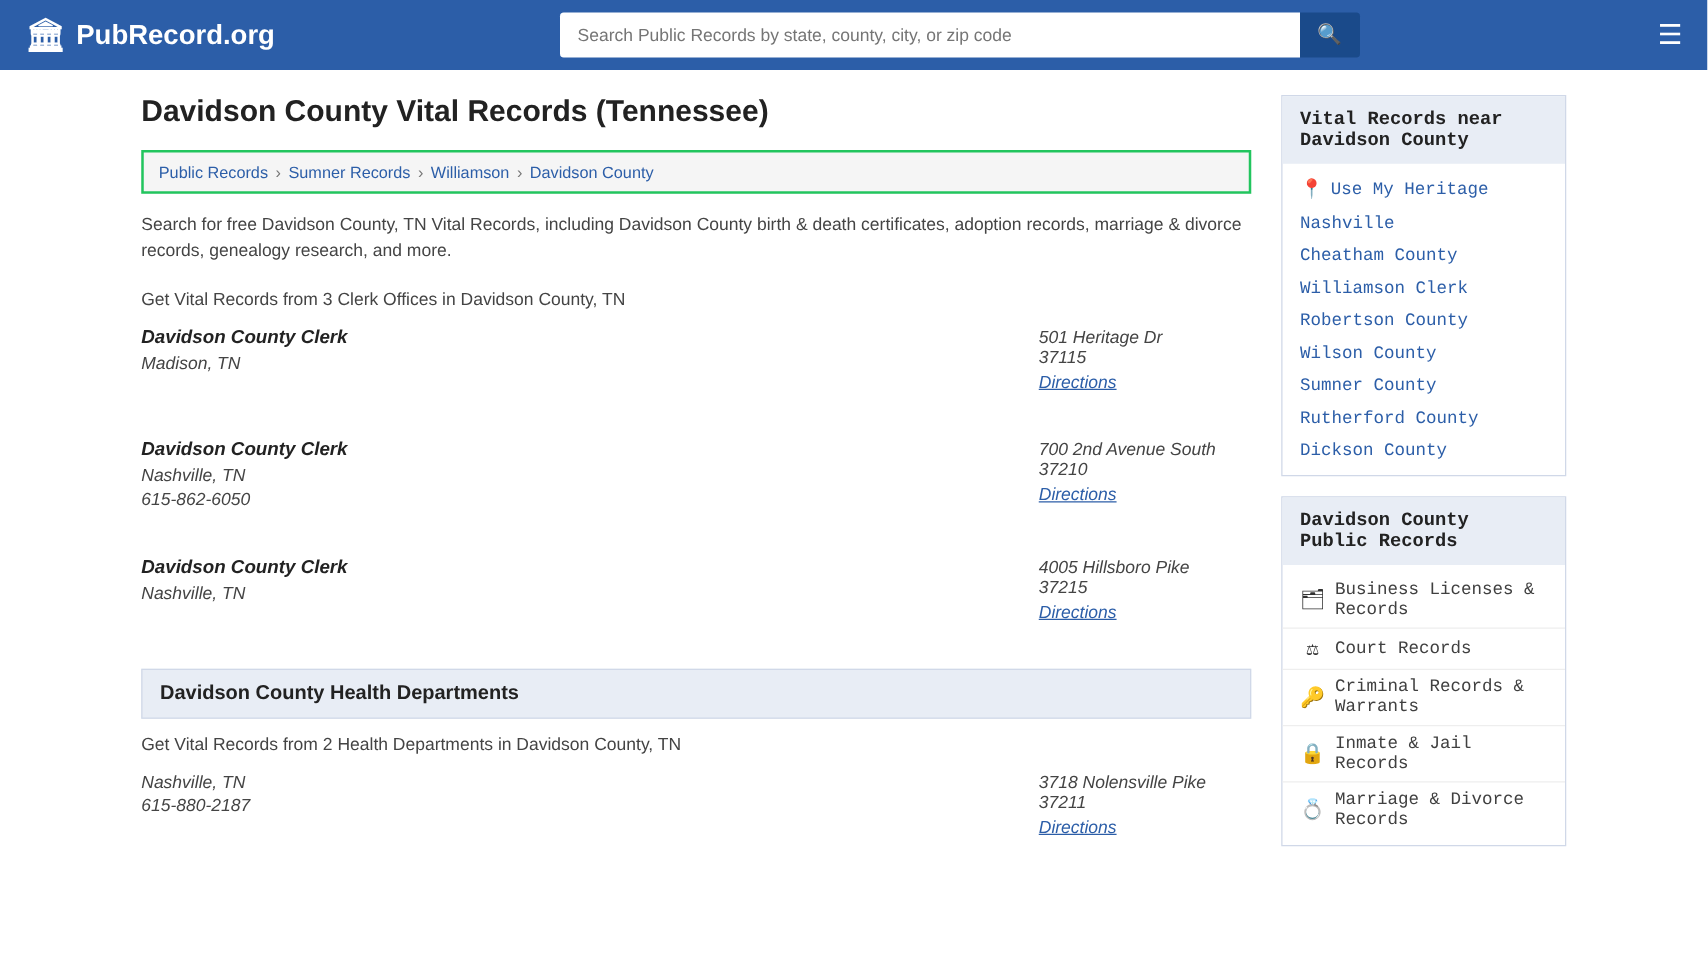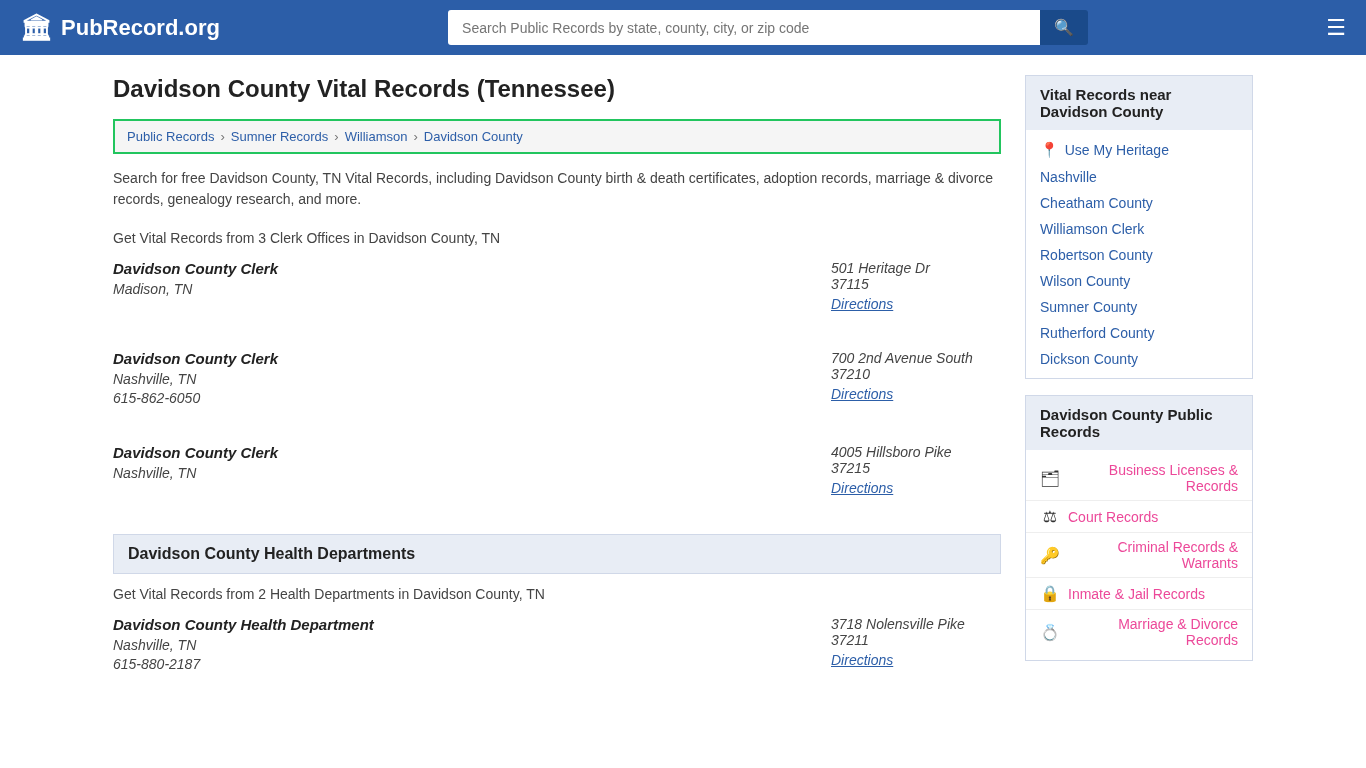--- a/index.html
+++ b/index.html
@@ -171,20 +171,21 @@
       color: #2c5ea8;
       text-decoration: underline;
       font-size: 14px;
       cursor: pointer;
     }
 
     
     .sidebar-box {
       border: 1px solid #d0d8e8;
       margin-bottom: 16px;
+      font-family: Liberation Mono, monospace;
     }
     .sidebar-title {
       background: #e8edf5;
       padding: 10px 14px;
       font-size: 15px;
       font-weight: bold;
       color: #222;
     }
     .sidebar-list {
       list-style: none;
@@ -214,24 +215,23 @@
     }
     .sidebar-public-list li {
       padding: 6px 14px;
       display: flex;
       align-items: center;
       gap: 8px;
       border-bottom: 1px solid #eee;
     }
     .sidebar-public-list li:last-child { border-bottom: none; }
     .sidebar-public-list li a {
-      color: #ec4899;
+      color: #404040;
       text-decoration: none;
       font-size: 14px;
-      text-align: right;
     }
     .pub-icon {
       font-size: 16px;
       min-width: 20px;
       text-align: center;
     }
 
     .section-spacer {
       margin-bottom: 20px;
     }
@@ -311,21 +311,20 @@
         </div>
       </div>
     </div>
 
     <div class="section-spacer">
       <div class="section-header">Davidson County Health Departments</div>
       <p class="section-desc">Get Vital Records from 2 Health Departments in Davidson County, TN</p>
 
       <div class="office-entry">
         <div class="office-left">
-          <div class="office-name">Davidson County Health Department</div>
           <div class="office-city">Nashville, TN</div>
           <div class="office-phone">615-880-2187</div>
         </div>
         <div class="office-right">
           <div class="office-address">3718 Nolensville Pike</div>
           <div class="office-zip">37211</div>
           <a class="directions-link" href="#">Directions</a>
         </div>
       </div>
     </div>

